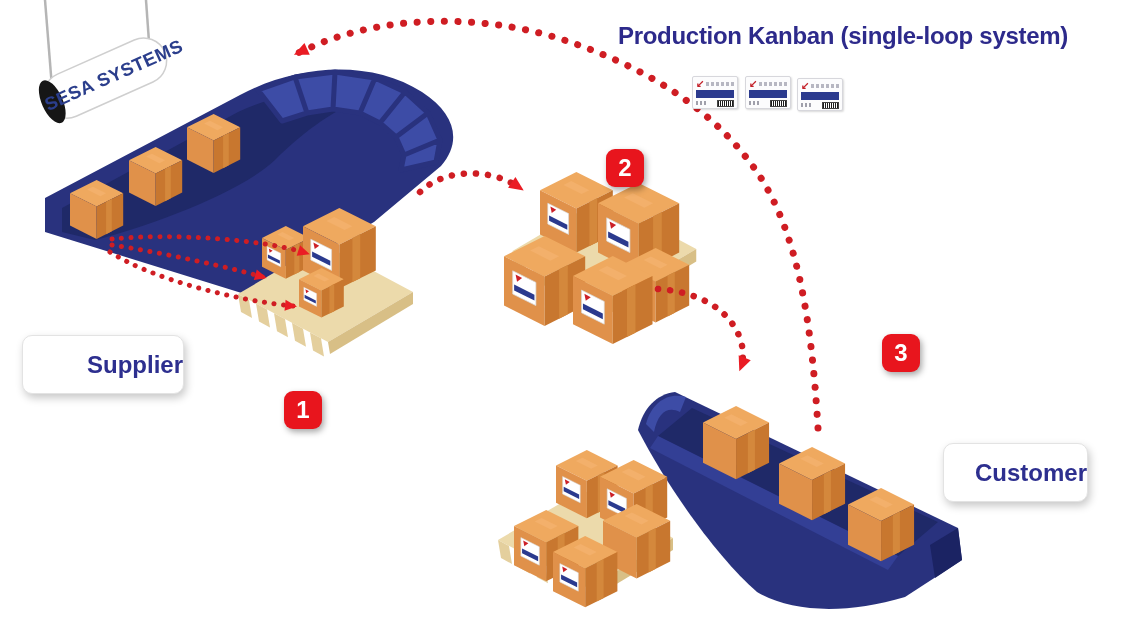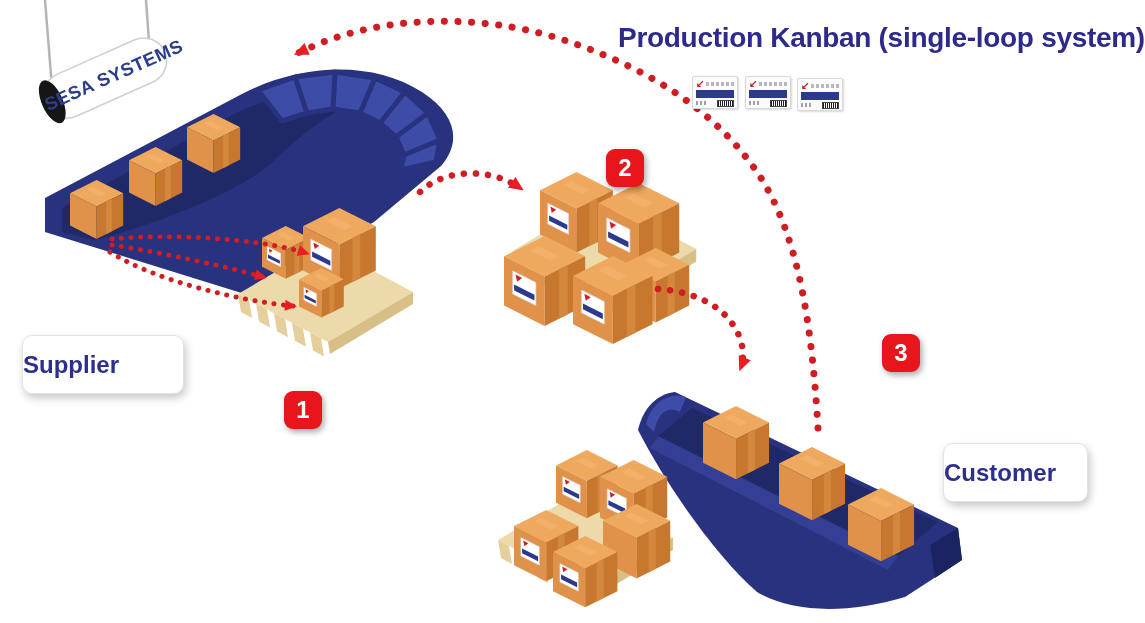--- a/index.html
+++ b/index.html
@@ -3,25 +3,25 @@
 <meta charset="utf-8">
 <style>
   html,body{margin:0;padding:0;background:#ffffff;}
   .scene{
     position:relative;width:1145px;height:623px;background:#ffffff;overflow:hidden;
     font-family:"Liberation Sans",sans-serif;
   }
   .scene svg.canvas{position:absolute;left:0;top:0;}
   .title{
     position:absolute;left:618px;top:22px;white-space:nowrap;
-    font-size:28px;font-weight:bold;color:#2d2a8b;letter-spacing:-0.3px;
+    font-size:24px;font-weight:bold;color:#2d2a8b;letter-spacing:-0.3px;
   }
   .tag{
     position:absolute;background:#ffffff;border:1px solid #e3e3e3;border-radius:10px;
-    box-shadow:2px 4px 8px rgba(0,0,0,0.22);display:flex;align-items:center;justify-content:flex-start;
+    box-shadow:2px 4px 8px rgba(0,0,0,0.22);display:flex;align-items:center;justify-content:flex-end;
     color:#2d2f8f;font-weight:bold;font-size:24px;
   }
   .tag.supplier{left:22px;top:335px;width:160px;height:57px;}
   .tag.customer{left:943px;top:433px;width:143px;height:57px;margin-top:10px;}
   .badge{
     position:absolute;width:38px;height:38px;background:#e8151d;border-radius:9px;
     box-shadow:2px 3px 6px rgba(0,0,0,0.35);display:flex;align-items:center;justify-content:center;
     color:#ffffff;font-weight:bold;font-size:24px;
   }
   .badge.b1{left:284px;top:391px;}

